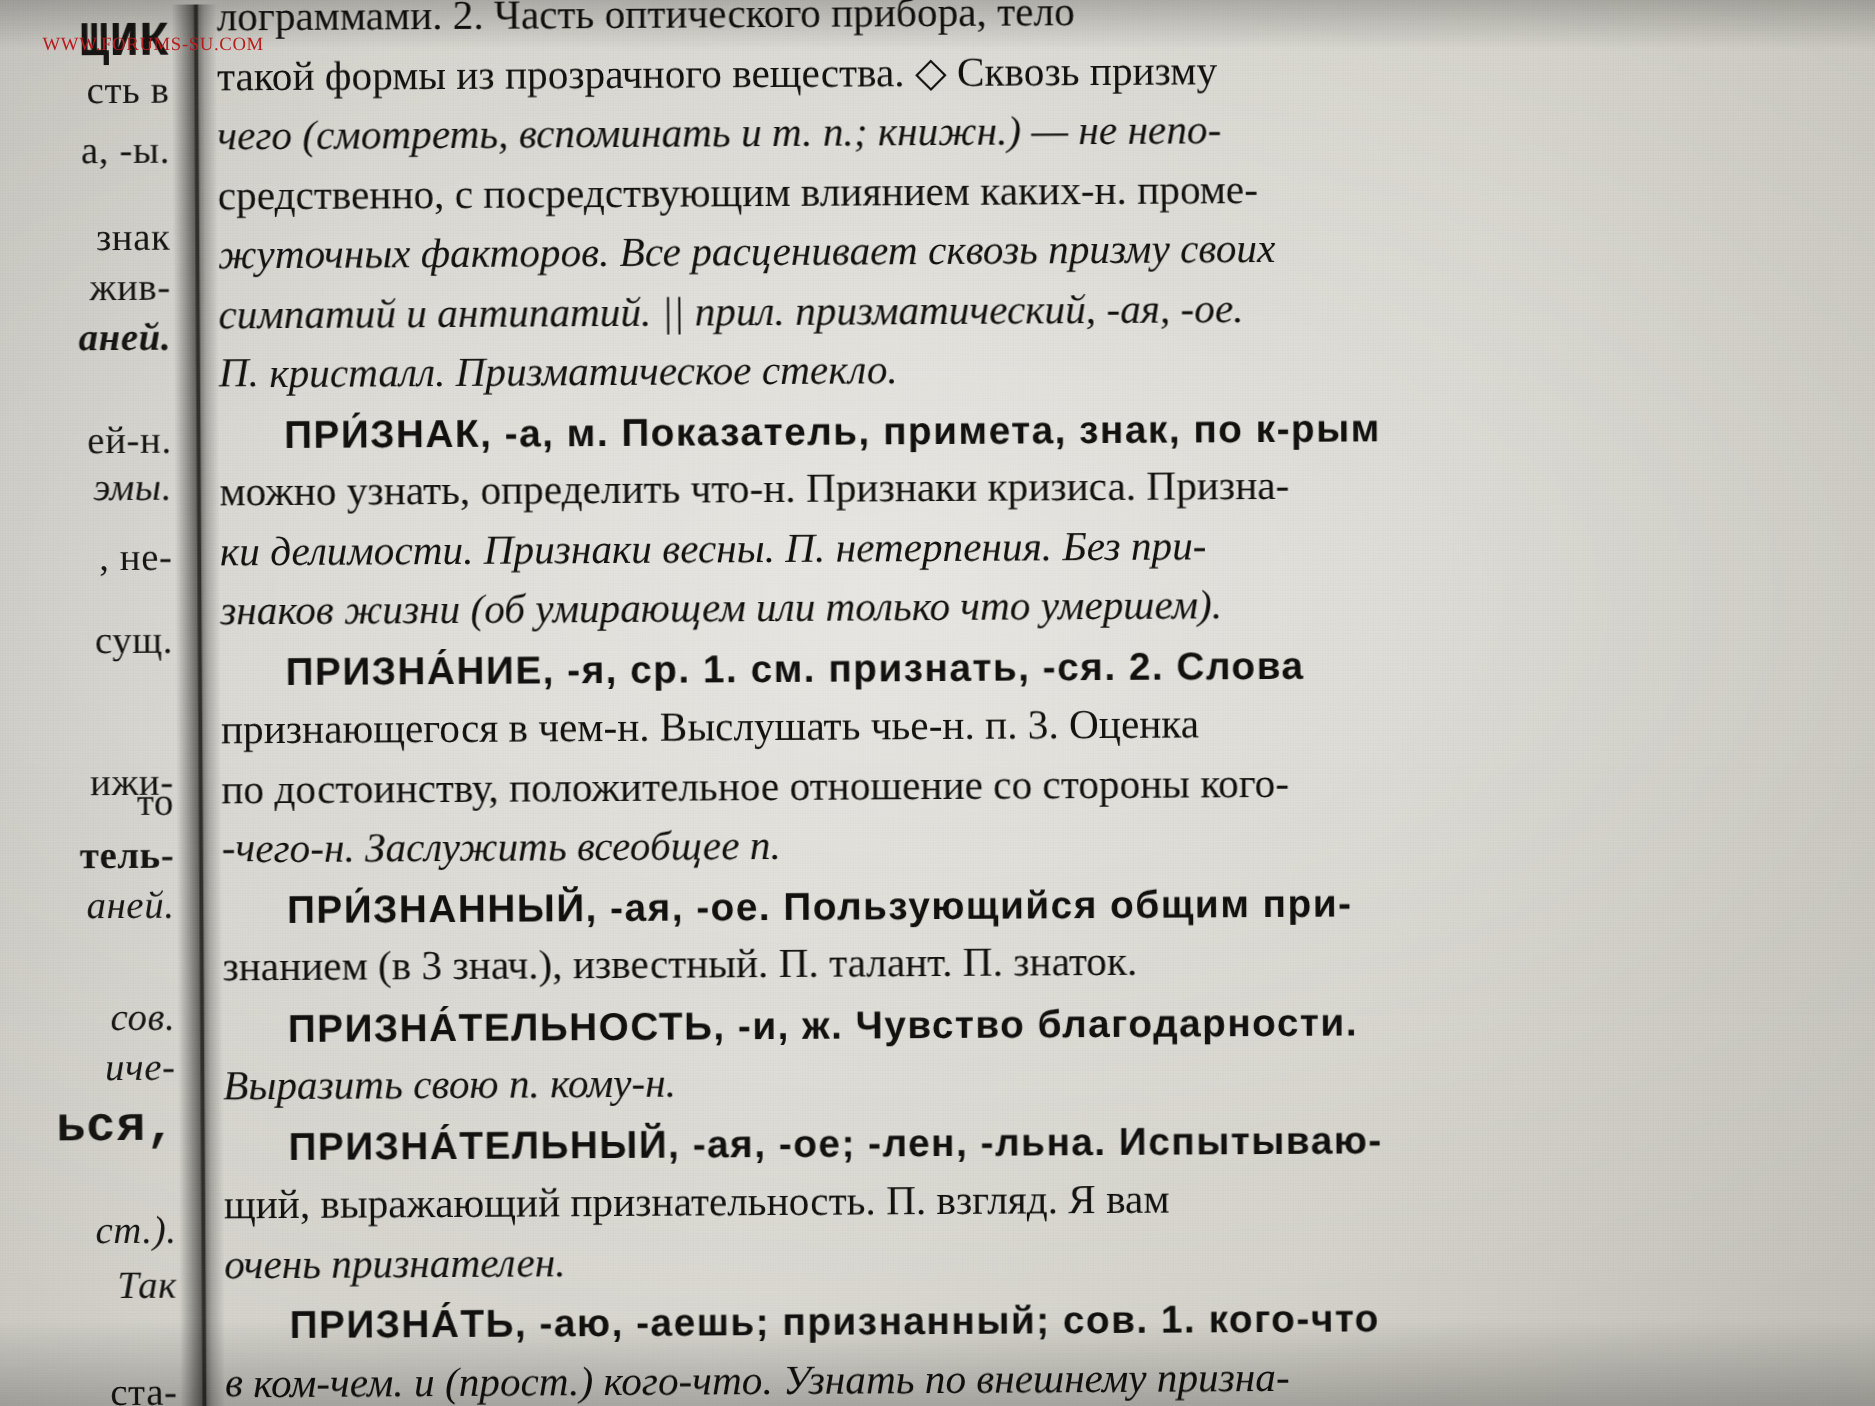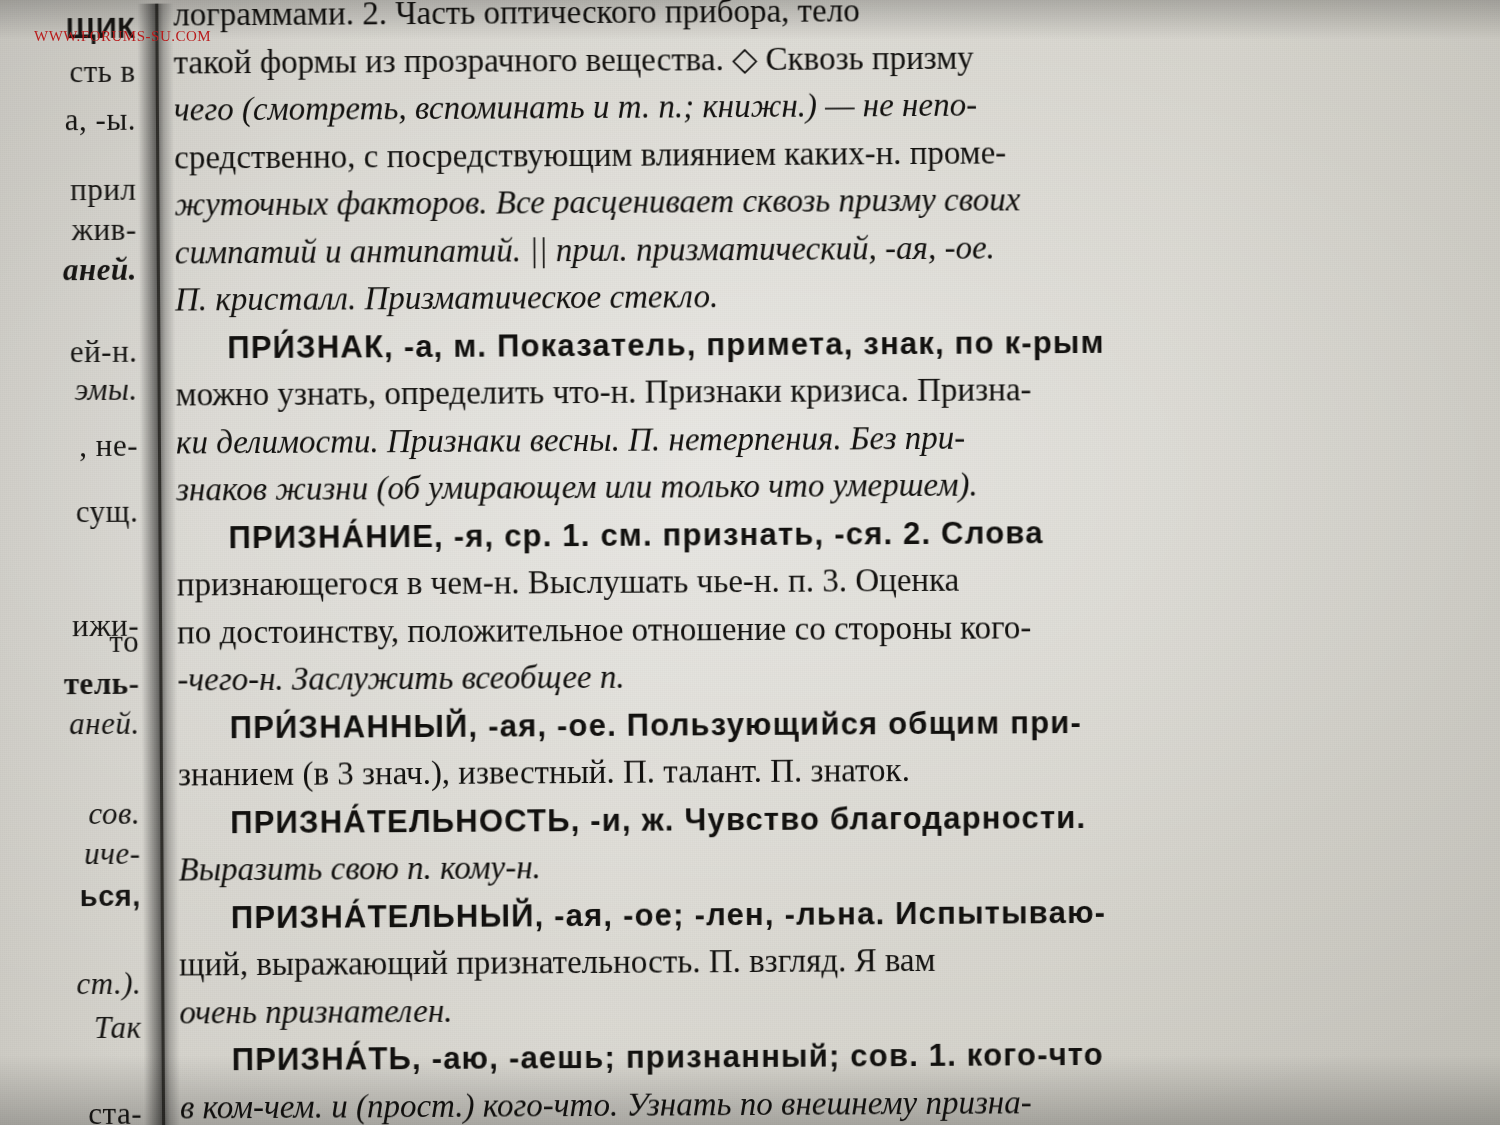--- a/index.html
+++ b/index.html
@@ -66,21 +66,21 @@
     position: absolute;
     right: 8px;
     text-align: right;
     white-space: nowrap;
     color: #1b1a18;
     font-size: 31px;
     letter-spacing: 0.5px;
     font-family: "Liberation Serif", serif;
   }
   #left-col .frag.it { font-style: italic; }
-  #left-col .frag.bd { font-family: Liberation Sans, sans-serif; font-weight: 700; font-size: 29px; }
+  #left-col .frag.bd { font-family: Liberation Mono, monospace; font-weight: 700; font-size: 39px; }
 
   
   #gutter {
     position: absolute;
     left: 140px;
     top: 0;
     width: 36px;
     height: 1125px;
     z-index: 7;
     background: linear-gradient(90deg, rgba(0,0,0,0.00) 0%, rgba(0,0,0,0.30) 28%, rgba(0,0,0,0.55) 50%, rgba(0,0,0,0.22) 72%, rgba(0,0,0,0.00) 100%);
@@ -155,21 +155,21 @@
 
 <div id="page">
   <div id="paper"></div>
 
   <div id="textwrap">
 
     <div id="left-col">
       <div class="frag bd" style="top:8px;">ЩИК</div>
       <div class="frag" style="top:50px;">сть в</div>
       <div class="frag" style="top:98px;">а, -ы.</div>
-      <div class="frag" style="top:168px;">прил</div>
+      <div class="frag" style="top:168px;">знак</div>
       <div class="frag" style="top:208px;">жив-</div>
       <div class="frag it" style="top:248px;font-weight:bold;">аней.</div>
       <div class="frag" style="top:330px;">ей-н.</div>
       <div class="frag it" style="top:368px;">эмы.</div>
       <div class="frag" style="top:424px;">, не-</div>
       <div class="frag" style="top:490px;">сущ.</div>
       <div class="frag" style="top:604px;">ижи-</div>
       <div class="frag" style="top:620px;">то</div>
       <div class="frag" style="top:662px;font-weight:bold;">тель-</div>
       <div class="frag it" style="top:702px;">аней.</div>

